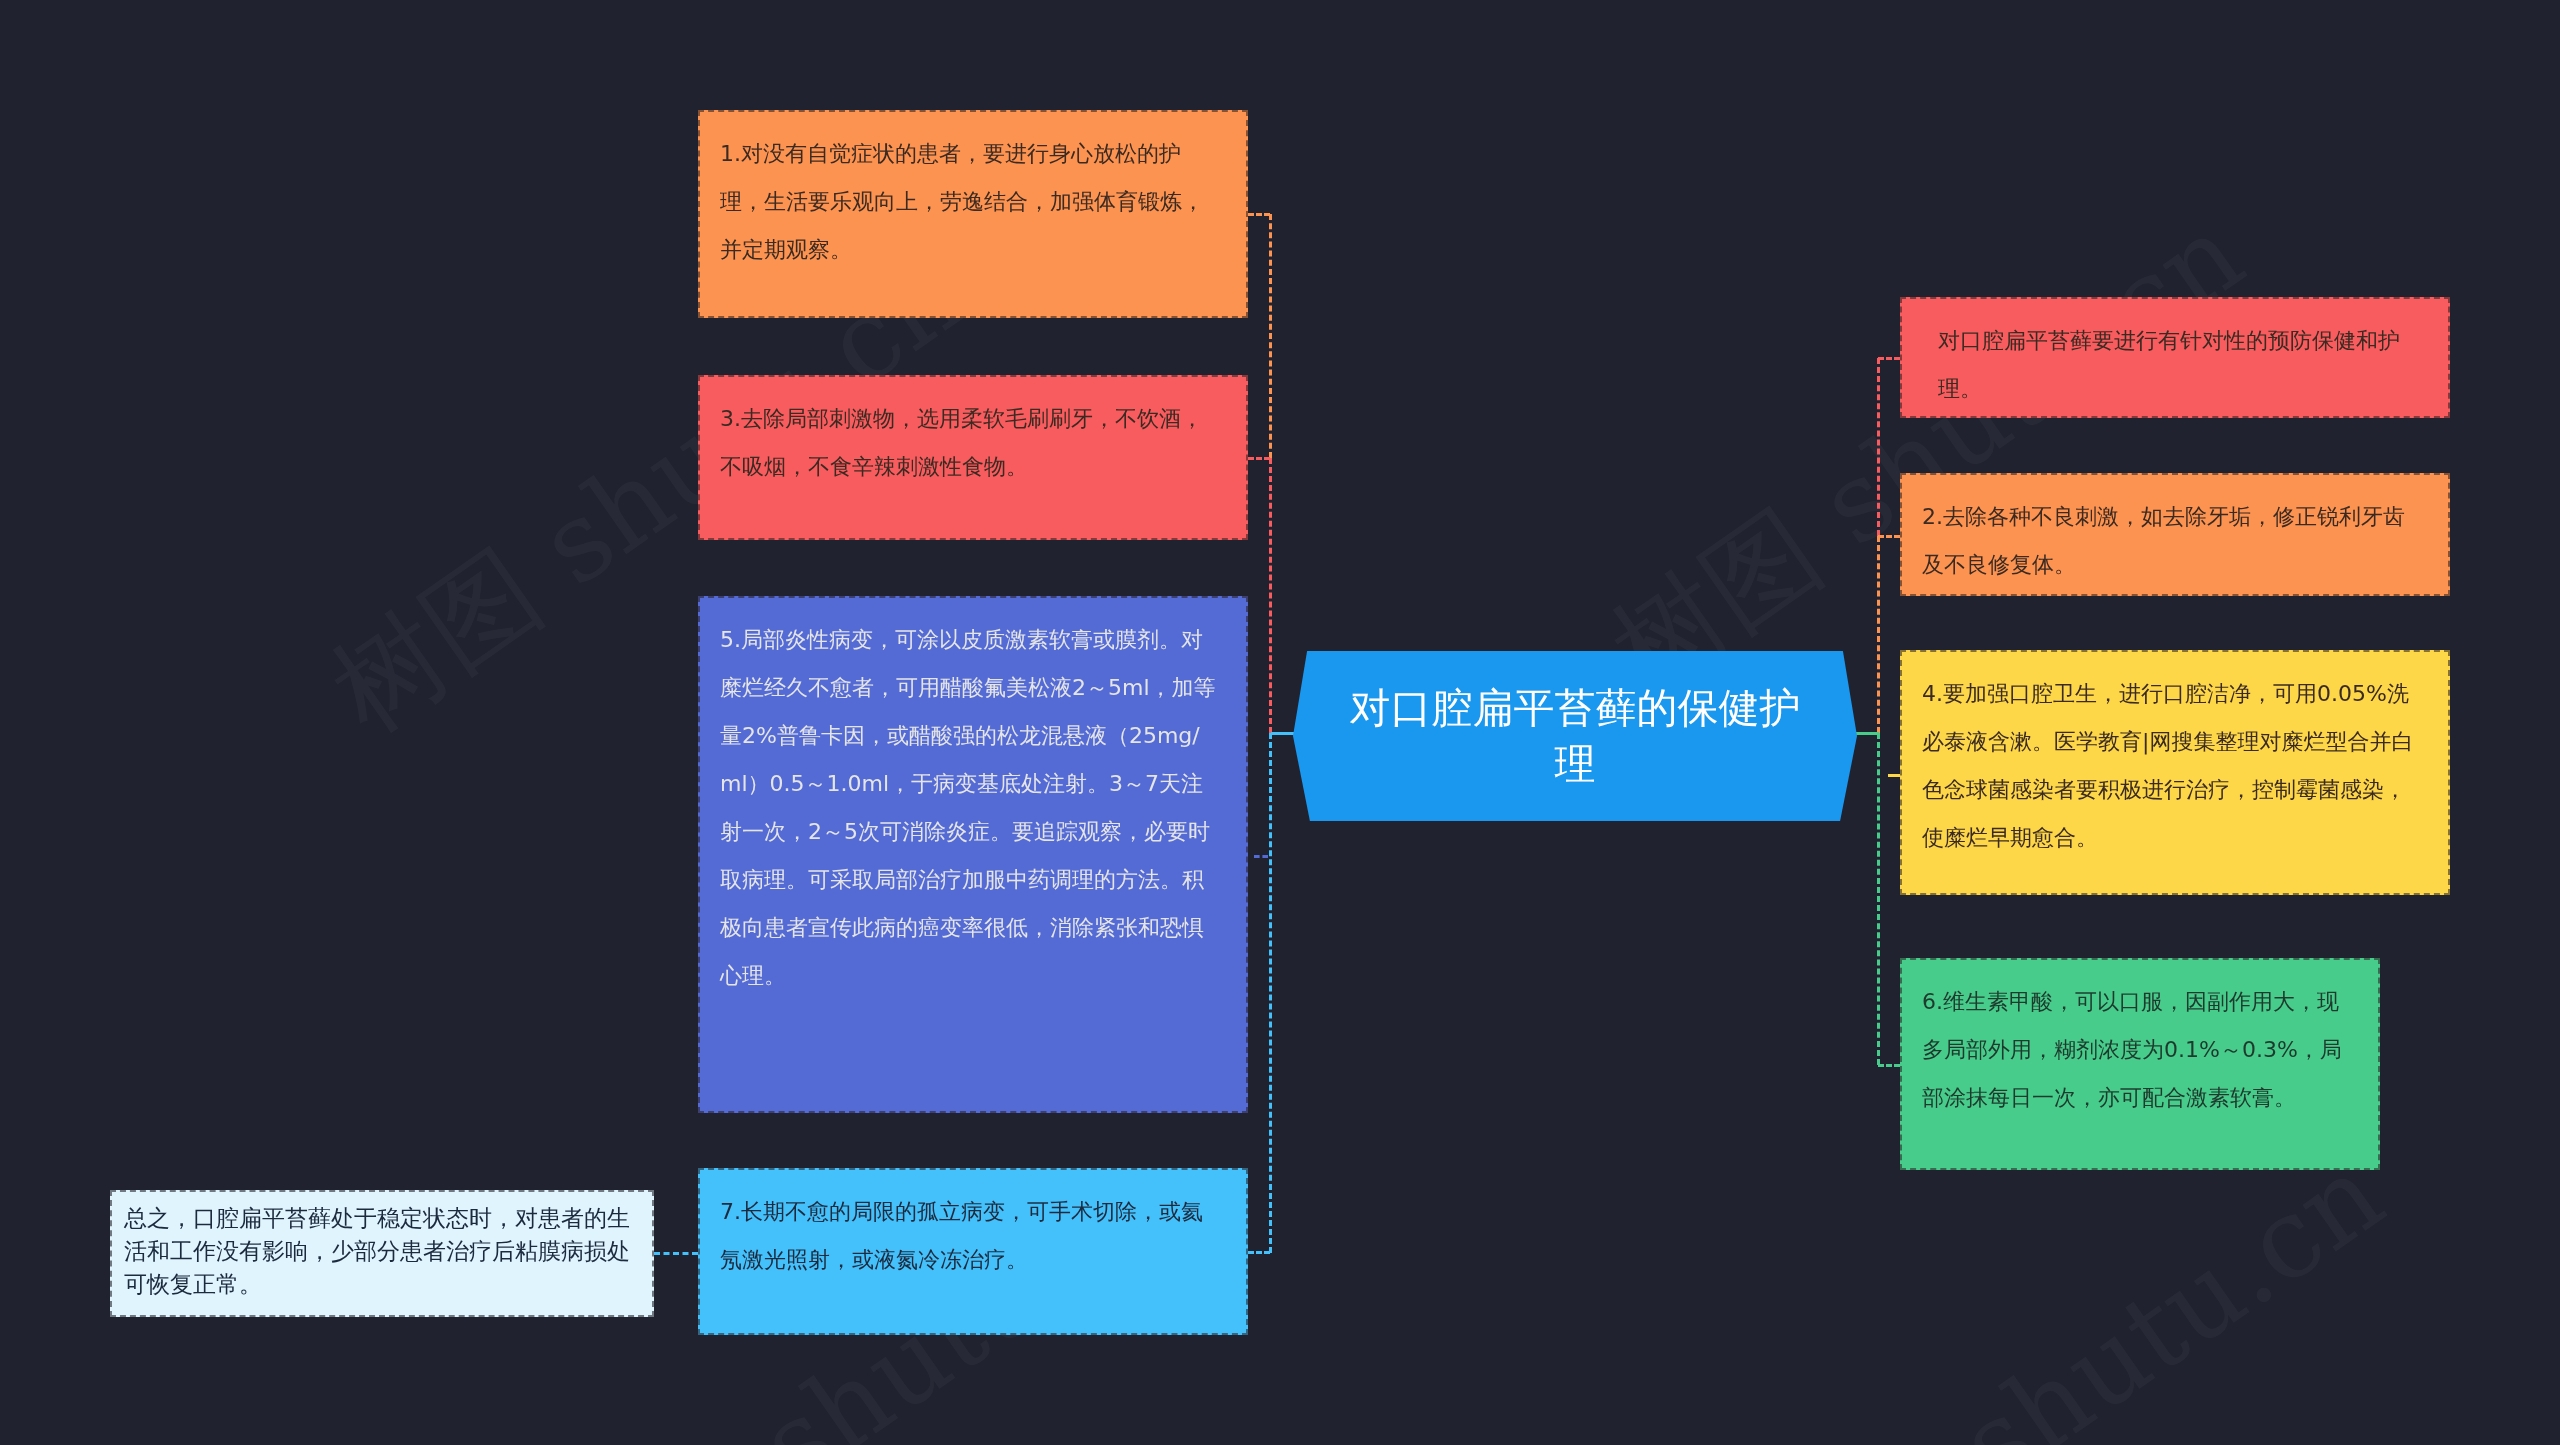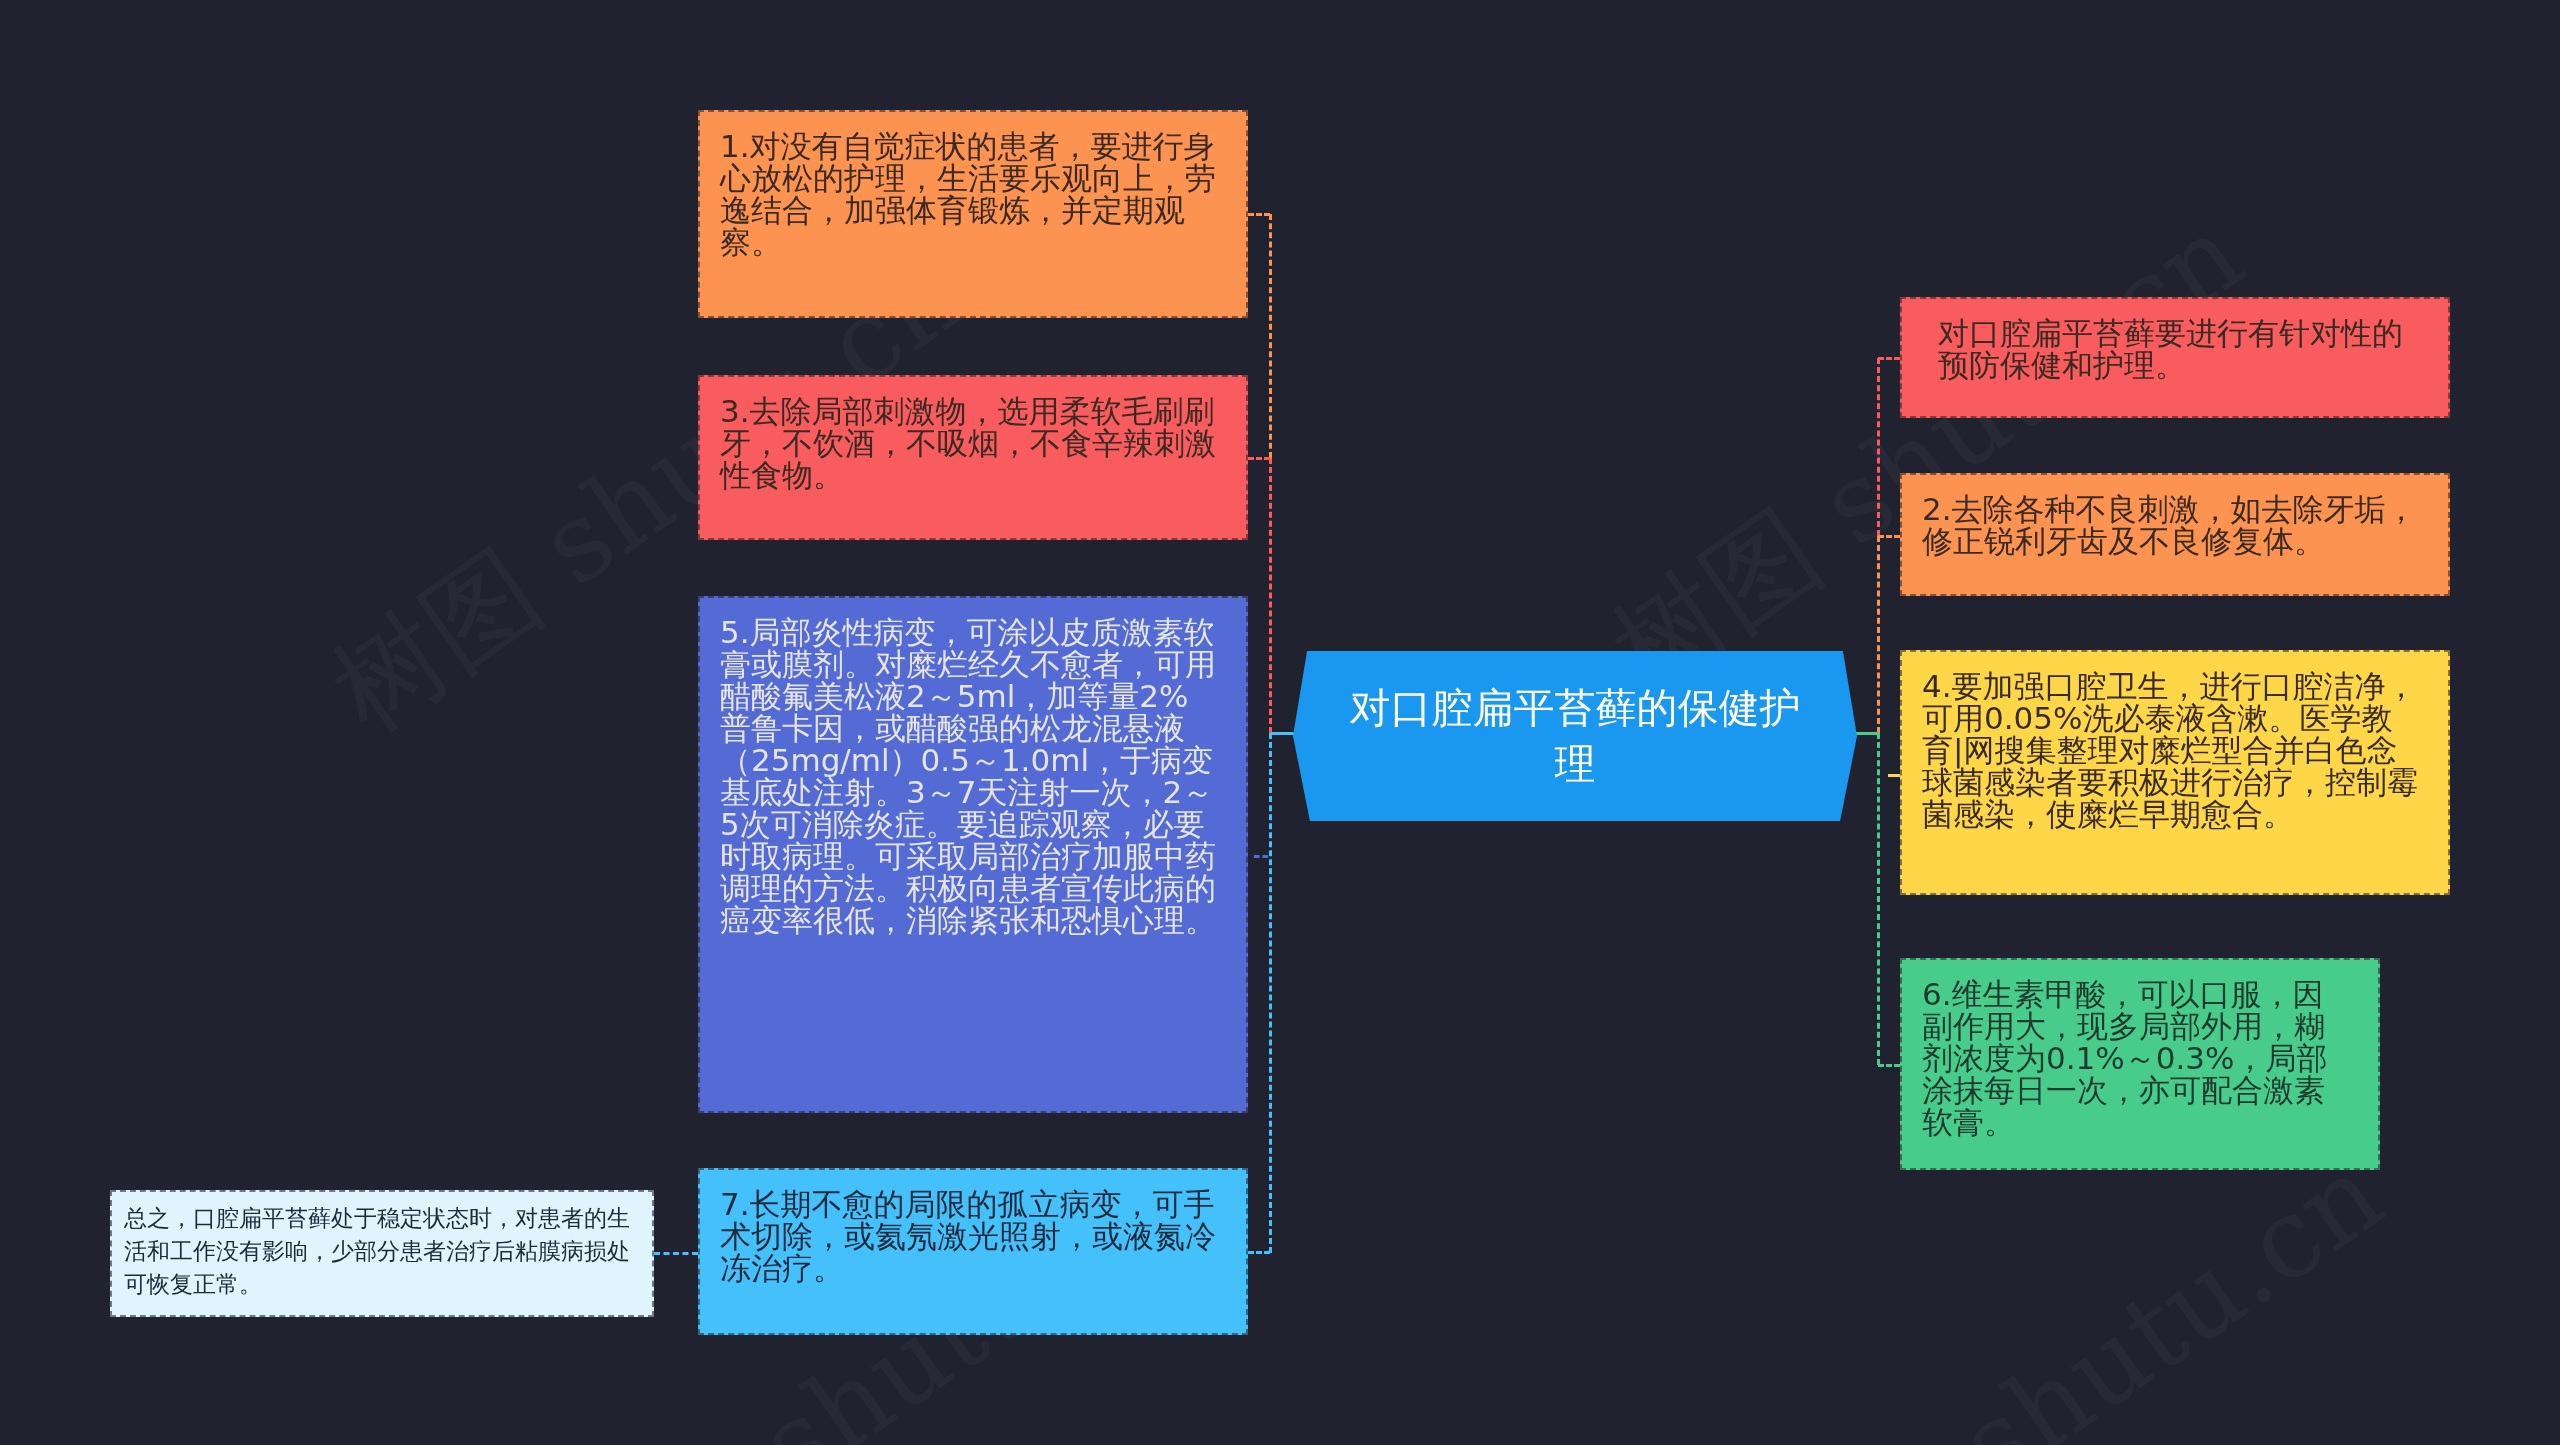--- a/index.html
+++ b/index.html
@@ -4,21 +4,21 @@
 <style>
   html, body { margin:0; padding:0; }
   body {
     width:2560px; height:1445px; position:relative; overflow:hidden;
     background:#20232f;
     font-family:"DejaVu Sans","Liberation Sans",sans-serif;
   }
   .node {
     position:absolute; box-sizing:border-box;
     padding:18px 30px 18px 20px;
-    font-size:31px; line-height:32px;
+    font-size:22px; line-height:48px;
     border:2px dashed rgba(40,30,30,0.55);
     word-break:break-all;
   }
   .node.dark-text { color:#3a2a22; }
   .node.light-text { color:#e5e5e5; }
   .summary {
     position:absolute; box-sizing:border-box;
     padding:10px 14px;
     font-size:23px; line-height:33px; color:#1c2a3e;
     background:#dff4fd;

